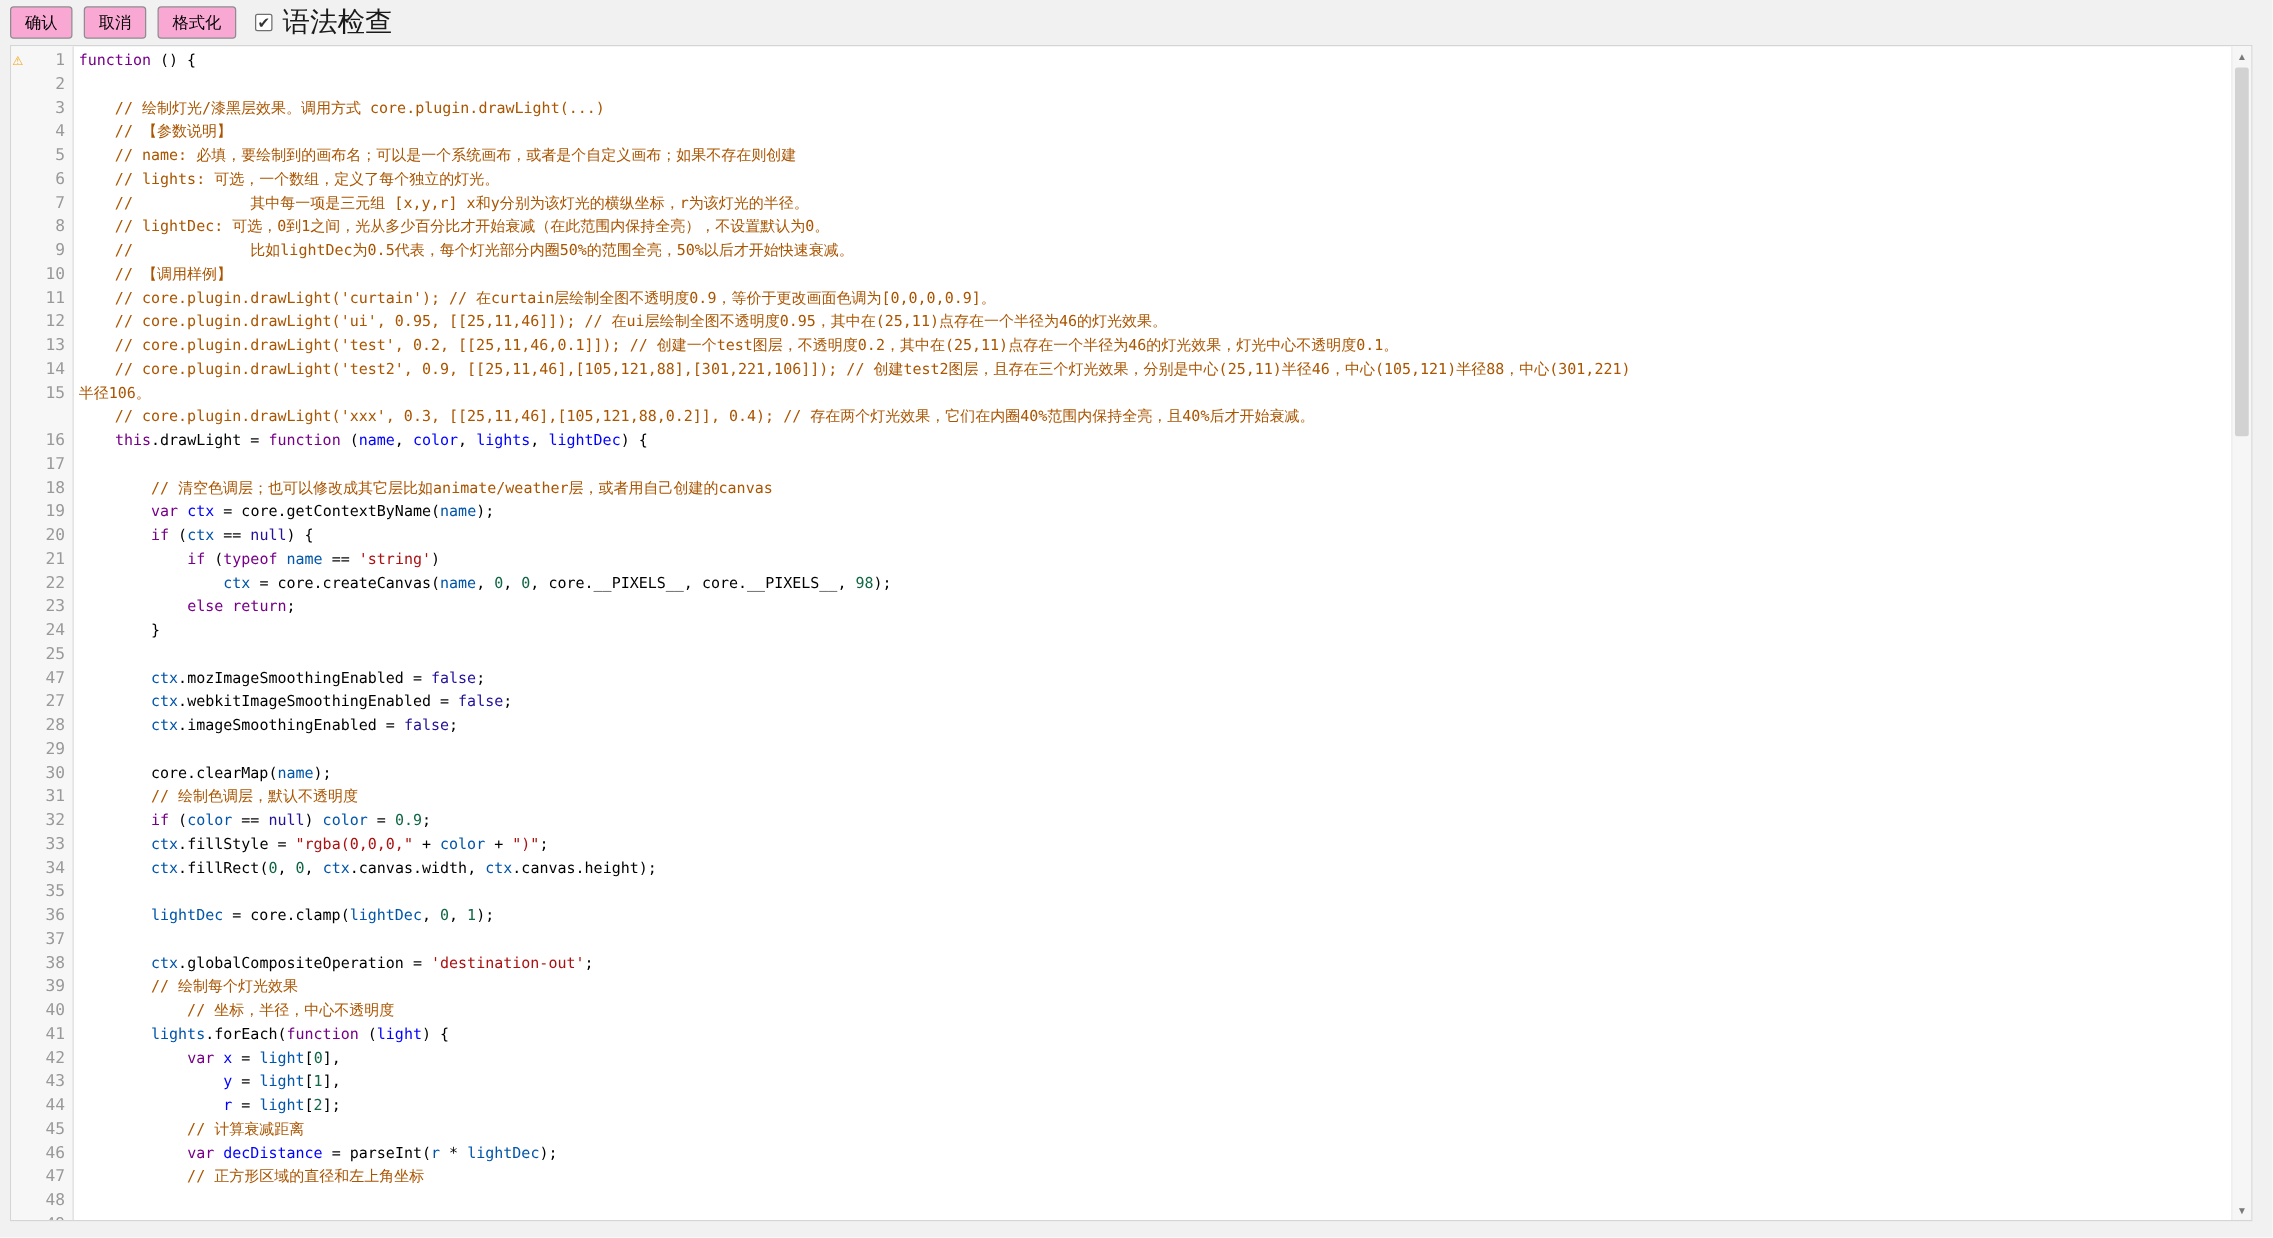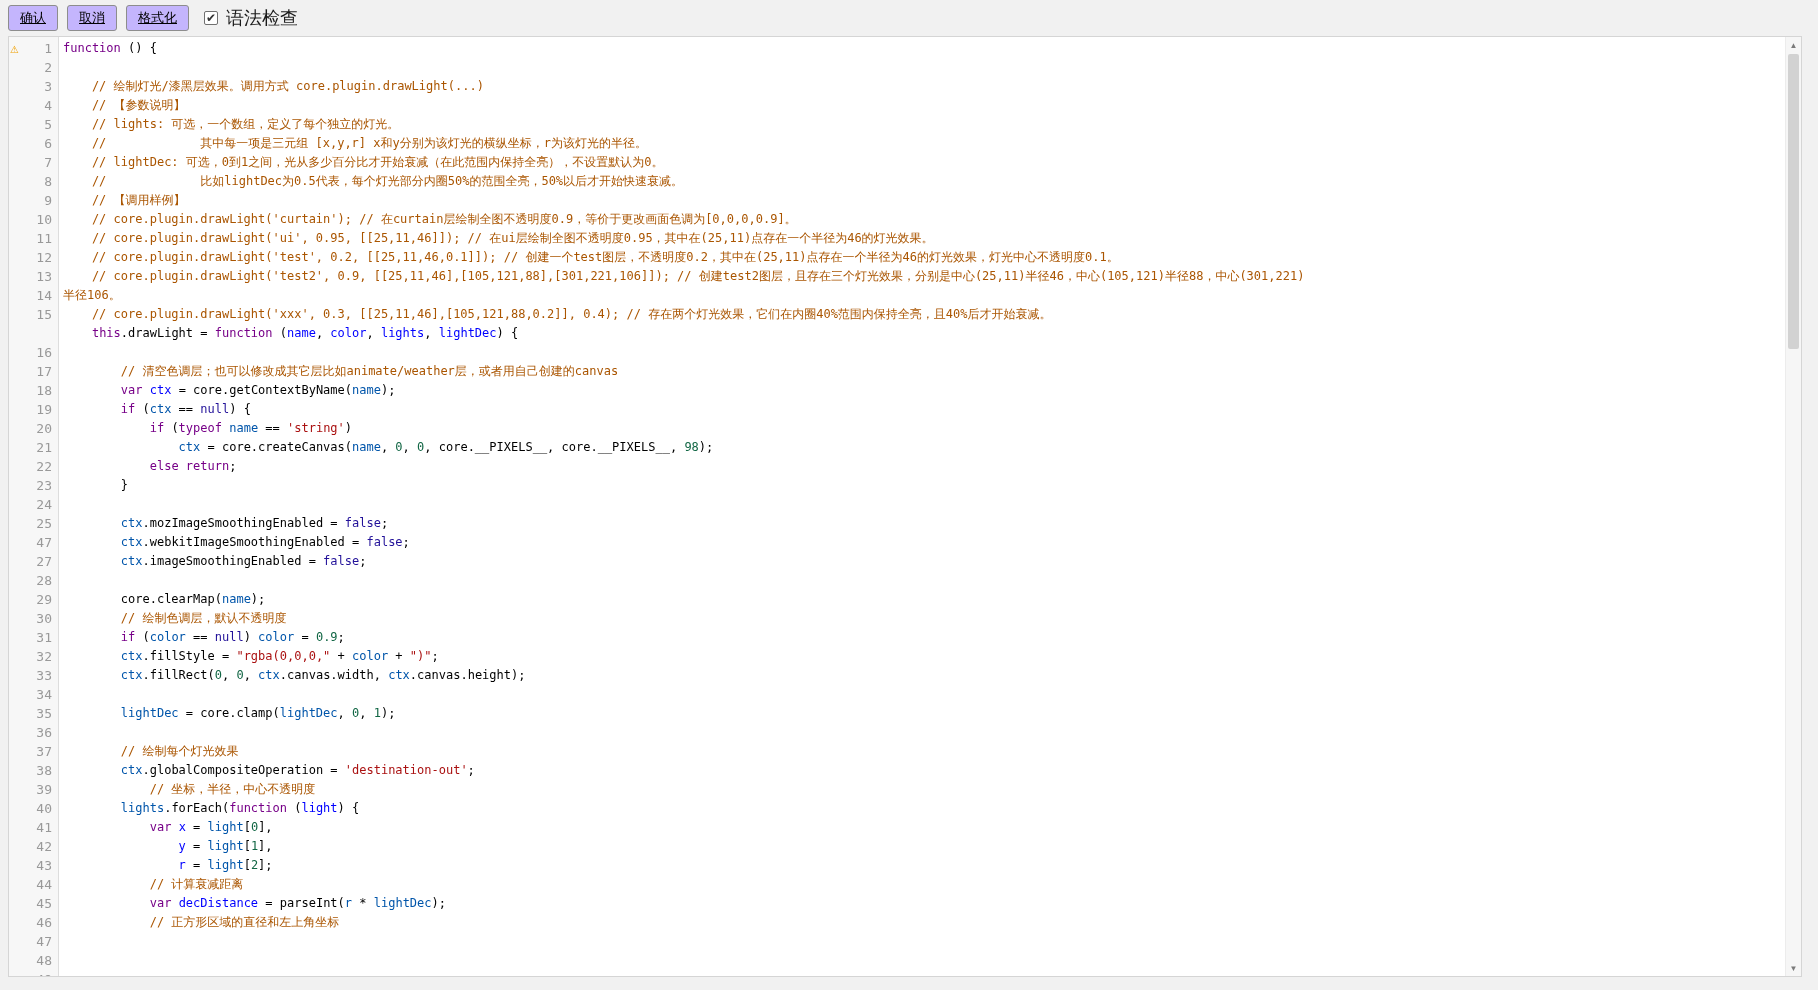--- a/index.html
+++ b/index.html
@@ -11,31 +11,30 @@
     position:relative;
   }
   
   .toolbar {
     position:absolute; left:0; top:0; right:0; height:36px;
     display:flex; align-items:center; padding-left:8px;
   }
   .toolbar button {
     height:26px; margin-right:9px; padding:0 11px;
     font-family:"Liberation Sans", sans-serif; font-size:13px; color:#000;
-    background:#c4b5fd; border:1px solid #8d8d8d; border-radius:3px;
+    background:#f9a8d4; border:1px solid #8d8d8d; border-radius:3px;
     cursor:pointer;
-    text-decoration:underline;
   }
   .syntax-wrap { display:flex; align-items:center; margin-left:6px; cursor:pointer; }
   .checkbox {
     width:14px; height:14px; background:#fff; border:1px solid #707070;
     border-radius:2px; display:flex; align-items:center; justify-content:center;
     font-size:12px; line-height:1; color:#333;
   }
-  .syntax-label { font-size:18px; color:#1a1a1a; margin-left:8px; }
+  .syntax-label { font-size:22px; color:#1a1a1a; margin-left:8px; }
   
   .editor {
     position:absolute; left:8px; top:36px; right:16px; bottom:13px;
     background:#fff; border:1px solid #d5d5d5; overflow:hidden;
     display:flex;
   }
   .gutter {
     flex:none; width:50px; background:#f7f7f7; border-right:1px solid #ddd;
     padding-top:2px; overflow:hidden;
   }
@@ -142,20 +141,21 @@
       <div class="gutter-row">46</div>
       <div class="gutter-row">47</div>
       <div class="gutter-row">48</div>
       <div class="gutter-row">49</div>
     </div>
   <div class="code" id="code">
       <div class="code-row"><span class="tok-k">function</span><span class="tok-p"> () {</span></div>
       <div class="code-row"></div>
       <div class="code-row"><span class="tok-c">    // 绘制灯光/漆黑层效果。调用方式 core.plugin.drawLight(...)</span></div>
       <div class="code-row"><span class="tok-c">    // 【参数说明】</span></div>
+      <div class="code-row"><span class="tok-c">    // name: 必填，要绘制到的画布名；可以是一个系统画布，或者是个自定义画布；如果不存在则创建</span></div>
       <div class="code-row"><span class="tok-c">    // lights: 可选，一个数组，定义了每个独立的灯光。</span></div>
       <div class="code-row"><span class="tok-c">    //             其中每一项是三元组 [x,y,r] x和y分别为该灯光的横纵坐标，r为该灯光的半径。</span></div>
       <div class="code-row"><span class="tok-c">    // lightDec: 可选，0到1之间，光从多少百分比才开始衰减（在此范围内保持全亮），不设置默认为0。</span></div>
       <div class="code-row"><span class="tok-c">    //             比如lightDec为0.5代表，每个灯光部分内圈50%的范围全亮，50%以后才开始快速衰减。</span></div>
       <div class="code-row"><span class="tok-c">    // 【调用样例】</span></div>
       <div class="code-row"><span class="tok-c">    // core.plugin.drawLight('curtain'); // 在curtain层绘制全图不透明度0.9，等价于更改画面色调为[0,0,0,0.9]。</span></div>
       <div class="code-row"><span class="tok-c">    // core.plugin.drawLight('ui', 0.95, [[25,11,46]]); // 在ui层绘制全图不透明度0.95，其中在(25,11)点存在一个半径为46的灯光效果。</span></div>
       <div class="code-row"><span class="tok-c">    // core.plugin.drawLight('test', 0.2, [[25,11,46,0.1]]); // 创建一个test图层，不透明度0.2，其中在(25,11)点存在一个半径为46的灯光效果，灯光中心不透明度0.1。</span></div>
       <div class="code-row"><span class="tok-c">    // core.plugin.drawLight('test2', 0.9, [[25,11,46],[105,121,88],[301,221,106]]); // 创建test2图层，且存在三个灯光效果，分别是中心(25,11)半径46，中心(105,121)半径88，中心(301,221)</span></div>
       <div class="code-row"><span class="tok-c">半径106。</span></div>
@@ -175,22 +175,22 @@
       <div class="code-row"><span class="tok-p">        </span><span class="tok-v">ctx</span><span class="tok-p">.imageSmoothingEnabled = </span><span class="tok-a">false</span><span class="tok-p">;</span></div>
       <div class="code-row"></div>
       <div class="code-row"><span class="tok-p">        core.clearMap(</span><span class="tok-v">name</span><span class="tok-p">);</span></div>
       <div class="code-row"><span class="tok-c">        // 绘制色调层，默认不透明度</span></div>
       <div class="code-row"><span class="tok-p">        </span><span class="tok-k">if</span><span class="tok-p"> (</span><span class="tok-v">color</span><span class="tok-p"> == </span><span class="tok-a">null</span><span class="tok-p">) </span><span class="tok-v">color</span><span class="tok-p"> = </span><span class="tok-n">0.9</span><span class="tok-p">;</span></div>
       <div class="code-row"><span class="tok-p">        </span><span class="tok-v">ctx</span><span class="tok-p">.fillStyle = </span><span class="tok-s">"rgba(0,0,0,"</span><span class="tok-p"> + </span><span class="tok-v">color</span><span class="tok-p"> + </span><span class="tok-s">")"</span><span class="tok-p">;</span></div>
       <div class="code-row"><span class="tok-p">        </span><span class="tok-v">ctx</span><span class="tok-p">.fillRect(</span><span class="tok-n">0</span><span class="tok-p">, </span><span class="tok-n">0</span><span class="tok-p">, </span><span class="tok-v">ctx</span><span class="tok-p">.canvas.width, </span><span class="tok-v">ctx</span><span class="tok-p">.canvas.height);</span></div>
       <div class="code-row"></div>
       <div class="code-row"><span class="tok-p">        </span><span class="tok-v">lightDec</span><span class="tok-p"> = core.clamp(</span><span class="tok-v">lightDec</span><span class="tok-p">, </span><span class="tok-n">0</span><span class="tok-p">, </span><span class="tok-n">1</span><span class="tok-p">);</span></div>
       <div class="code-row"></div>
+      <div class="code-row"><span class="tok-p">        </span><span class="tok-v">ctx</span><span class="tok-p">.globalCompositeOperation = </span><span class="tok-s">'destination-out'</span><span class="tok-p">;</span></div>
       <div class="code-row"><span class="tok-c">        // 绘制每个灯光效果</span></div>
-      <div class="code-row"><span class="tok-p">        </span><span class="tok-v">ctx</span><span class="tok-p">.globalCompositeOperation = </span><span class="tok-s">'destination-out'</span><span class="tok-p">;</span></div>
       <div class="code-row"><span class="tok-c">            // 坐标，半径，中心不透明度</span></div>
       <div class="code-row"><span class="tok-p">        </span><span class="tok-v">lights</span><span class="tok-p">.forEach(</span><span class="tok-k">function</span><span class="tok-p"> (</span><span class="tok-d">light</span><span class="tok-p">) {</span></div>
       <div class="code-row"><span class="tok-p">            </span><span class="tok-k">var</span><span class="tok-p"> </span><span class="tok-d">x</span><span class="tok-p"> = </span><span class="tok-v">light</span><span class="tok-p">[</span><span class="tok-n">0</span><span class="tok-p">],</span></div>
       <div class="code-row"><span class="tok-p">                </span><span class="tok-d">y</span><span class="tok-p"> = </span><span class="tok-v">light</span><span class="tok-p">[</span><span class="tok-n">1</span><span class="tok-p">],</span></div>
       <div class="code-row"><span class="tok-p">                </span><span class="tok-d">r</span><span class="tok-p"> = </span><span class="tok-v">light</span><span class="tok-p">[</span><span class="tok-n">2</span><span class="tok-p">];</span></div>
       <div class="code-row"><span class="tok-c">            // 计算衰减距离</span></div>
       <div class="code-row"><span class="tok-p">            </span><span class="tok-k">var</span><span class="tok-p"> </span><span class="tok-d">decDistance</span><span class="tok-p"> = parseInt(</span><span class="tok-v">r</span><span class="tok-p"> * </span><span class="tok-v">lightDec</span><span class="tok-p">);</span></div>
       <div class="code-row"><span class="tok-c">            // 正方形区域的直径和左上角坐标</span></div>
     </div>
   <div class="vscroll">

